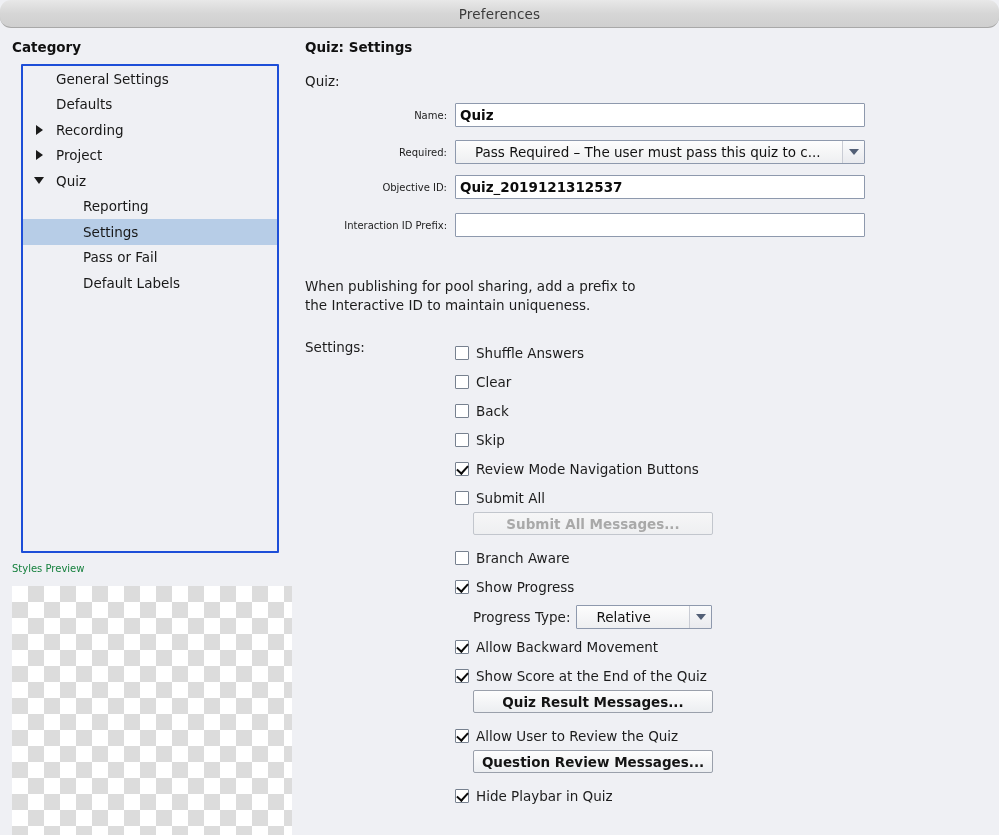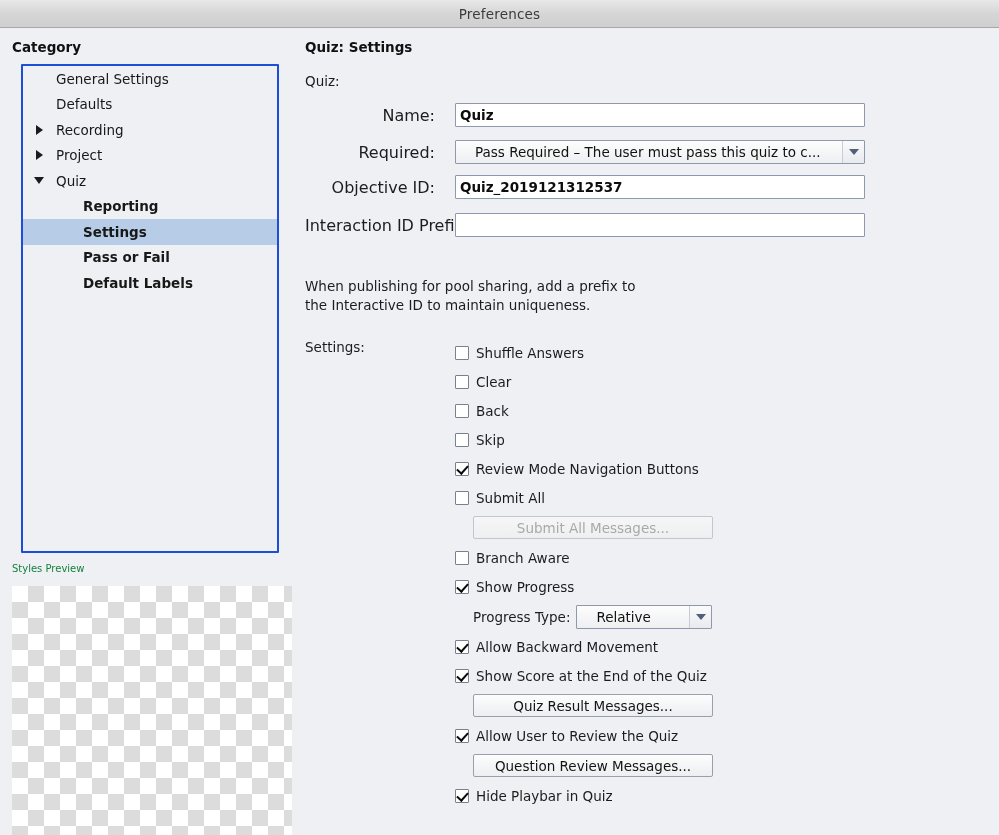--- a/index.html
+++ b/index.html
@@ -15,21 +15,21 @@
     color: #1c1c1c;
     -webkit-font-smoothing: antialiased;
   }
 
   
   #titlebar {
     position: absolute; left: 0; top: 0;
     width: 999px; height: 28px;
     background: linear-gradient(to bottom, #e8e8e8 0%, #d6d6d6 50%, #cfcfcf 100%);
     border-bottom: 1px solid #a8a8a8;
-    display: flex; align-items: center; justify-content: center;
+    display: flex; align-items: center; justify-content: center; border-radius: 11px;
   }
   #titlebar .title {
     font-size: 13.5px;
     color: #3b3b3b;
     letter-spacing: 0.2px;
   }
 
   
   #content {
     position: absolute; left: 0; top: 29px;
@@ -71,21 +71,21 @@
     border-top: 5px solid transparent;
     border-bottom: 5px solid transparent;
   }
   .cat-row .twisty .tri-down {
     width: 0; height: 0;
     border-top: 7px solid #1b1b1b;
     border-left: 5px solid transparent;
     border-right: 5px solid transparent;
   }
   .cat-row .cat-text { padding-left: 33px; }
-  .cat-row.indent .cat-text { padding-left: 60px; font-weight: bold; }
+  .cat-row.indent .cat-text { padding-left: 60px; }
   .cat-row.selected { background: #b7cde7; }
 
   #styles-preview-label {
     position: absolute; left: 12px; top: 534px;
     font-size: 10px; color: #15803d;
   }
   #styles-preview-canvas {
     position: absolute;
     left: 12px; top: 557px;
     width: 280px; height: 249px;
@@ -108,22 +108,22 @@
   }
 
   .field-row {
     position: absolute;
     left: 305px; width: 560px; height: 24px;
     display: flex; align-items: center;
   }
   .field-label {
     width: 150px;
     text-align: right;
-    padding-right: 20px;
-    font-size: 16px;
+    padding-right: 8px;
+    font-size: 10px;
     color: #1c1c1c;
     white-space: nowrap;
   }
   .text-input {
     flex: 1;
     height: 24px;
     background: #ffffff;
     border: 1px solid #8e99ad;
     border-radius: 1px;
     font-family: "DejaVu Sans", "Liberation Sans", sans-serif;
@@ -223,22 +223,23 @@
     white-space: nowrap;
     padding: 0 10px;
   }
   .btn.disabled {
     color: #a9a9a9;
     background: linear-gradient(to bottom, #f6f6f7, #eeeff1);
     border-color: #c2c6cd;
   }
   .btn-row {
     height: 31px;
-    display: flex; align-items: center;
+    display: flex; align-items: flex-start;
     padding-left: 18px;
+    font-weight: bold;
   }
   .btn-row .btn { width: 240px; }
 
   .progress-row {
     height: 31px;
     display: flex; align-items: center;
     padding-left: 18px;
     font-size: 13.5px; color: #1c1c1c;
   }
   .progress-row .progress-label { margin-right: 6px; white-space: nowrap; }

